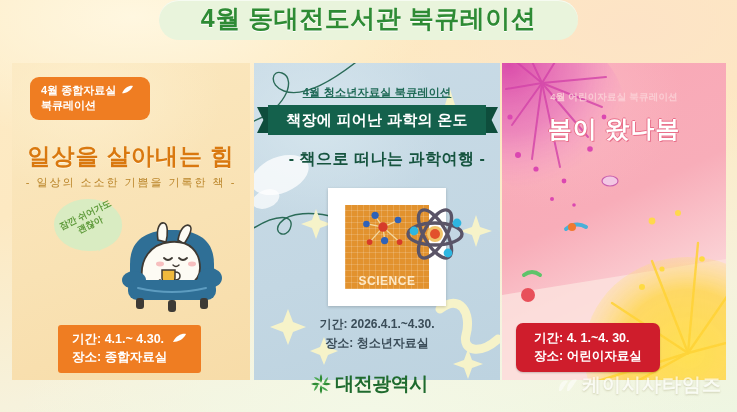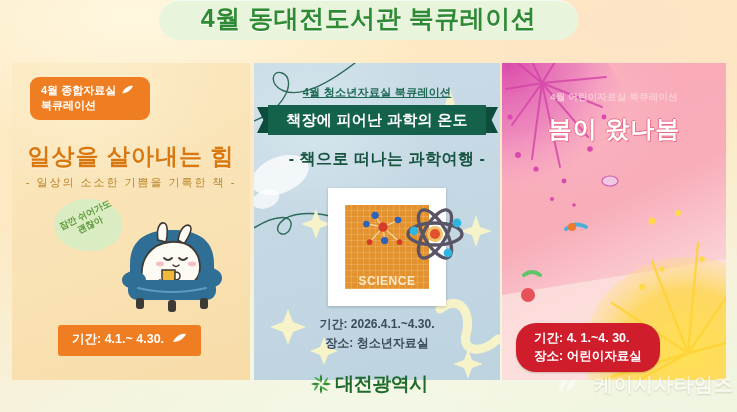--- a/index.html
+++ b/index.html
@@ -154,36 +154,36 @@
     font-size:24px;font-weight:bold;color:#ffffff;letter-spacing:1px;
     text-shadow:1px 1px 0 #e8708b,-1px 0 0 #e8708b,0 -1px 0 #e8708b;
   }
   .r-sub{
     position:absolute;left:0;top:84px;width:224px;text-align:center;
     font-size:13px;font-weight:bold;color:#ffffff;letter-spacing:.5px;
     text-shadow:1px 1px 0 #e8708b;
   }
   .badge-red{
     position:absolute;left:14px;top:260px;
-    background:#cf1d2c;color:#fff;border-radius:20px;
+    background:#cf1d2c;color:#fff;border-radius:7px;
     padding:6px 18px 7px 18px;line-height:1.45;
     font-size:12.5px;font-weight:bold;white-space:nowrap;
     box-shadow:0 1px 2px rgba(0,0,0,.2);
   }
 
   
   .footer{
     position:absolute;left:0;top:368px;width:737px;height:32px;
     display:flex;align-items:center;justify-content:center;
   }
   .city{display:flex;align-items:center;gap:2px;}
   .city .ctext{font-size:19px;font-weight:bold;color:#1f6b2e;letter-spacing:-.5px;}
   .watermark{
     position:absolute;left:556px;top:372px;
-    display:flex;align-items:center;gap:16px;opacity:.62;
+    display:flex;align-items:center;gap:4px;opacity:.62;
   }
   .watermark .wtext{
     font-size:19px;font-weight:bold;color:#ffffff;letter-spacing:1px;
     text-shadow:0 1px 2px rgba(120,110,60,.45);
   }
 </style>
 </head>
 <body>
 
 <div id="poster">
@@ -246,20 +246,21 @@
         <rect x="52" y="82" width="8" height="12" rx="3" fill="#3d3a35"></rect>
         <rect x="84" y="80" width="8" height="11" rx="3" fill="#3d3a35"></rect>
       </svg>
 
       <div class="badge-bottom">
         <span>기간: 4.1.~ 4.30.</span>
         <svg class="swoosh" viewBox="0 0 15 11">
           <path d="M1 9 C4 2, 11 0, 14 1 C12 6, 6 9, 1 9 Z" fill="#ffffff"></path>
         </svg>
         <br>
+        <span>장소: 종합자료실</span>
       </div>
     </div>
 
     <div class="panel p-mid">
 
       <svg style="position:absolute;left:0;top:0;width:246px;height:317px;">
         <path d="M-6 60 C30 50,44 16,28 10 C18 6,14 22,30 28 C52 36,86 12,106 -4" fill="none" stroke="#2b6b58" stroke-width="1.4"></path>
         <path d="M-8 170 C24 148,42 152,36 166 C32 176,18 170,26 160 C44 138,120 156,152 196" fill="none" stroke="#2b6b58" stroke-width="1.4"></path>
         <ellipse cx="26" cy="112" rx="30" ry="18" fill="#ffffff" opacity=".75" transform="rotate(-22 26 112)"></ellipse>
         <ellipse cx="12" cy="136" rx="14" ry="9" fill="#ffffff" opacity=".7" transform="rotate(-22 12 136)"></ellipse>

